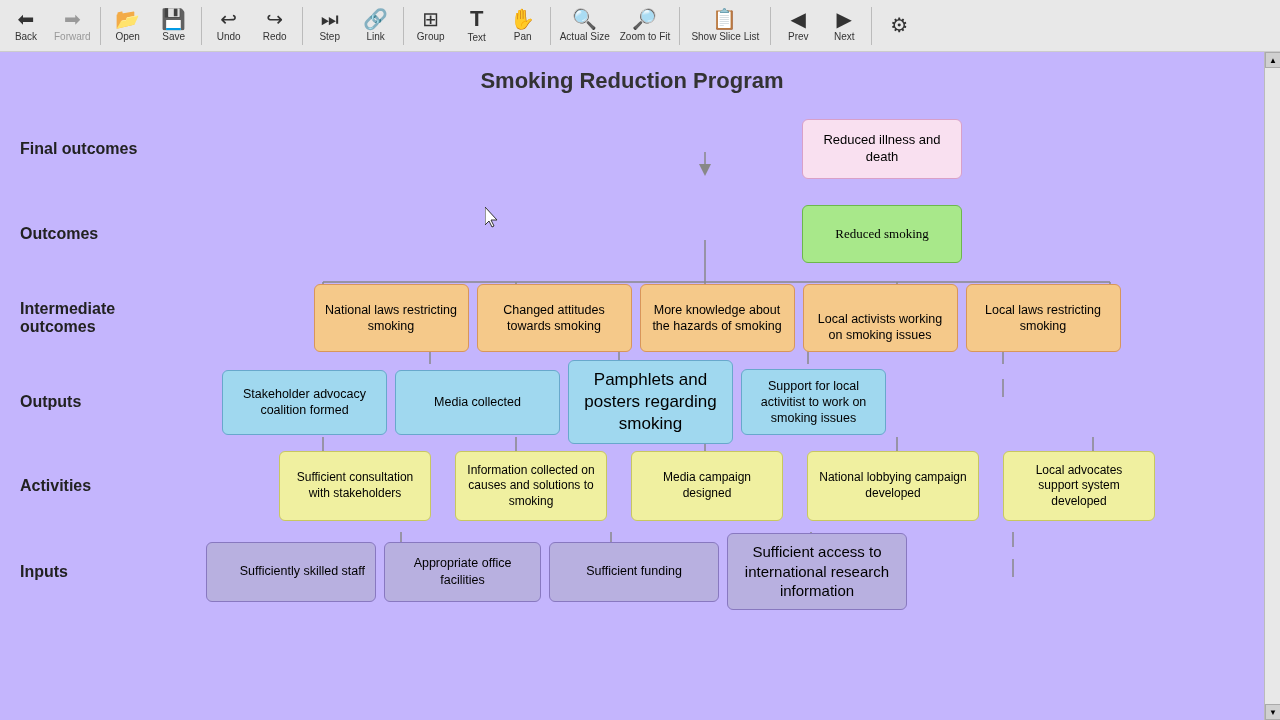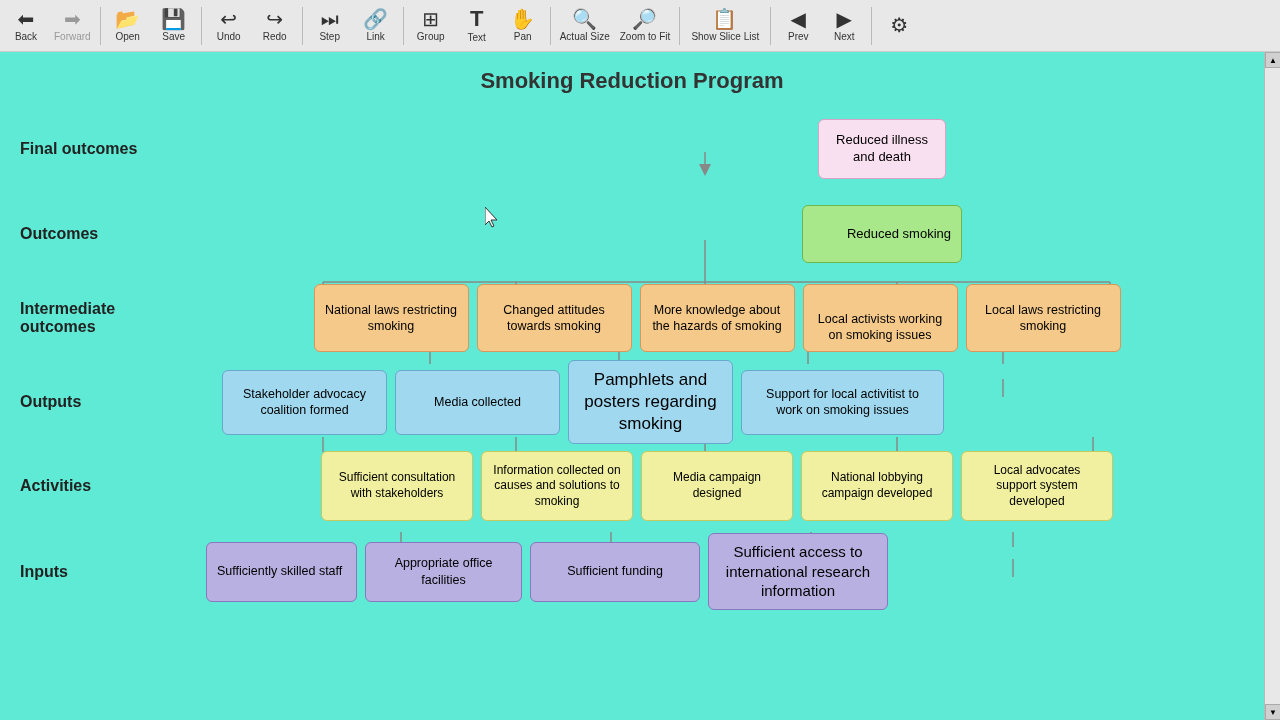--- a/index.html
+++ b/index.html
@@ -34,21 +34,21 @@
     .tb-sep { width: 1px; height: 38px; background: #bbb; margin: 0 3px; }
 
     
     #main {
       display: flex;
       width: 1280px;
       height: 668px;
     }
     #canvas {
       flex: 1;
-      background: #5eead4;
+      background: #c4b5fd;
       overflow: hidden;
       position: relative;
     }
     #scrollbar-right {
       width: 16px;
       background: #e0e0e0;
       border-left: 1px solid #bbb;
       display: flex;
       flex-direction: column;
     }
@@ -227,30 +227,30 @@
         <defs>
           <marker id="arrow" markerWidth="8" markerHeight="8" refX="4" refY="4" orient="auto">
             <path d="M0,0 L0,8 L8,4 z" fill="#888"></path>
           </marker>
         </defs>
       </svg>
 
       <div class="row row-final">
         <div class="row-label">Final outcomes</div>
         <div class="row-content" style="justify-content:center; margin-left:330px;">
-          <div class="box box-pink" style="width:128px; min-height:60px; display:flex; align-items:center; justify-content:center;">
+          <div class="box box-pink" style="width:160px; min-height:60px; display:flex; align-items:center; justify-content:center;">
             <span>Reduced illness and death</span>
           </div>
         </div>
       </div>
 
       <div class="row row-outcomes">
         <div class="row-label">Outcomes</div>
         <div class="row-content" style="justify-content:center; margin-left:330px;">
-          <div class="box box-green" style="width:160px; min-height:58px; display:flex; align-items:center; justify-content:flex-end;">
+          <div class="box box-green" style="width:160px; min-height:58px; display:flex; align-items:center; justify-content:center;font-family:Liberation Serif, serif;">
             <span>Reduced smoking</span>
           </div>
         </div>
       </div>
 
       <div class="row row-intermediate">
         <div class="row-label">Intermediate<br>outcomes</div>
         <div class="row-content" style="gap:8px;">
           <div class="box box-orange" style="width:155px; min-height:68px; display:flex; align-items:center; justify-content:center; font-size:12.5px;">
             <span>National laws restricting smoking</span>
@@ -275,51 +275,51 @@
         <div class="row-content" style="gap:8px; justify-content: flex-start; margin-left:32px;">
           <div class="box box-blue" style="width:165px; min-height:65px; display:flex; align-items:center; justify-content:center; font-size:12.5px;">
             <span>Stakeholder advocacy coalition formed</span>
           </div>
           <div class="box box-blue" style="width:165px; min-height:65px; display:flex; align-items:center; justify-content:center; font-size:12.5px;">
             <span>Media collected</span>
           </div>
           <div class="box box-blue" style="width:165px; min-height:65px; display:flex; align-items:center; justify-content:center; font-size:17px;">
             <span>Pamphlets and posters regarding smoking</span>
           </div>
-          <div class="box box-blue" style="width:203px; min-height:65px; display:flex; align-items:center; justify-content:center; font-size:12.5px;">
+          <div class="box box-blue" style="width:145px; min-height:65px; display:flex; align-items:center; justify-content:center; font-size:12.5px;">
             <span>Support for local activitist to work on smoking issues</span>
           </div>
         </div>
       </div>
 
       <div class="row row-activities">
         <div class="row-label">Activities</div>
-        <div class="row-content" style="gap:8px;">
+        <div class="row-content" style="gap:24px;">
           <div class="box box-yellow" style="width:152px; min-height:70px; display:flex; align-items:center; justify-content:center; font-size:12px;">
             <span>Sufficient consultation with stakeholders</span>
           </div>
           <div class="box box-yellow" style="width:152px; min-height:70px; display:flex; align-items:center; justify-content:center; font-size:12px;">
             <span>Information collected on causes and solutions to smoking</span>
           </div>
           <div class="box box-yellow" style="width:152px; min-height:70px; display:flex; align-items:center; justify-content:center; font-size:12px;">
             <span>Media campaign designed</span>
           </div>
-          <div class="box box-yellow" style="width:152px; min-height:70px; display:flex; align-items:center; justify-content:flex-end; font-size:12px;">
+          <div class="box box-yellow" style="width:172px; min-height:70px; display:flex; align-items:center; justify-content:flex-end; font-size:12px;">
             <span>National lobbying campaign developed</span>
           </div>
           <div class="box box-yellow" style="width:152px; min-height:70px; display:flex; align-items:center; justify-content:center; font-size:12px;">
             <span>Local advocates support system developed</span>
           </div>
         </div>
       </div>
 
       <div class="row row-inputs">
         <div class="row-label">Inputs</div>
         <div class="row-content" style="gap:8px; justify-content: flex-start; margin-left:16px;">
-          <div class="box box-purple" style="width:151px; min-height:60px; display:flex; align-items:center; justify-content:flex-start; font-size:12.5px;">
+          <div class="box box-purple" style="width:170px; min-height:60px; display:flex; align-items:center; justify-content:flex-end; font-size:12.5px;">
             <span>Sufficiently skilled staff</span>
           </div>
           <div class="box box-purple" style="width:157px; min-height:60px; display:flex; align-items:center; justify-content:center; font-size:12.5px;">
             <span>Appropriate office facilities</span>
           </div>
           <div class="box box-purple" style="width:170px; min-height:60px; display:flex; align-items:center; justify-content:center; font-size:12.5px;">
             <span>Sufficient funding</span>
           </div>
           <div class="box box-purple" style="width:180px; min-height:60px; display:flex; align-items:center; justify-content:center; font-size:15px;">
             <span>Sufficient access to international research information</span>

